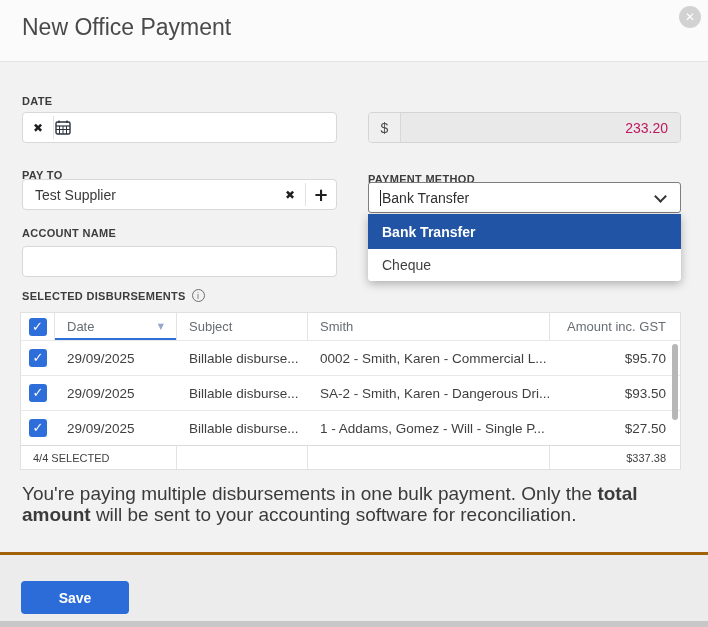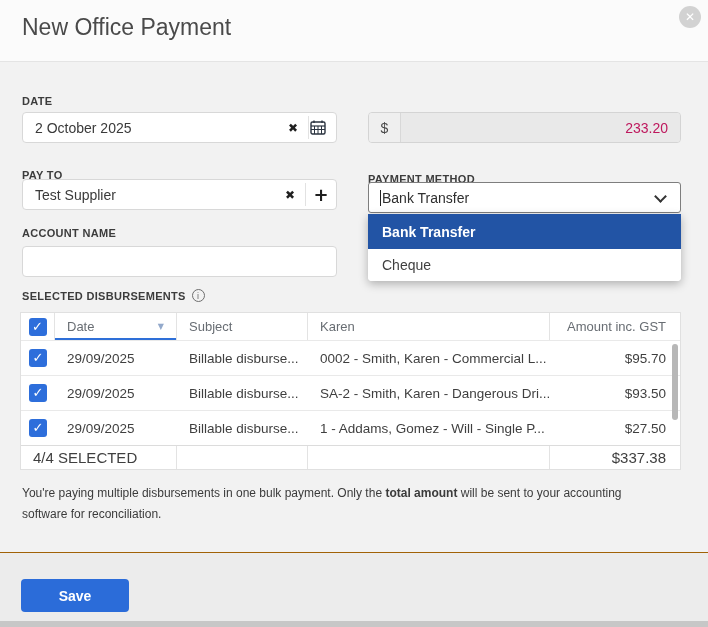--- a/index.html
+++ b/index.html
@@ -56,21 +56,21 @@
     font-size:9px; line-height:12px; text-align:center; font-weight:normal; font-style:normal; display:inline-block; }
 
   
   .disb-table { position:absolute; left:20px; top:312px; width:661px; background:#fff;
     border:1px solid #e0e0e0; font-size:13.5px; }
   .t-row { display:flex; align-items:stretch; }
   .t-head { height:27px; }
   .t-head .t-cell { border-right:1px solid #e3e3e3; font-size:13px; color:#686d73; display:flex; align-items:center; }
   .t-head .t-cell:last-child { border-right:none; }
   .t-body-row { height:35px; border-top:1px solid #e9e9e9; }
-  .t-foot { height:24px; border-top:1px solid #dcdcdc; font-size:15px; }
+  .t-foot { height:24px; border-top:1px solid #dcdcdc; font-size:11px; }
   .t-foot .t-cell { border-right:1px solid #e3e3e3; display:flex; align-items:center; }
   .t-foot .t-cell:last-child { border-right:none; }
   .t-cell { display:flex; align-items:center; padding:0 12px; overflow:hidden; white-space:nowrap; }
   .col-check { flex:0 0 34px; padding:0; justify-content:center; }
   .col-date  { flex:0 0 122px; }
   .col-subject { flex:0 0 131px; }
   .col-matter { flex:0 0 242px; }
   .col-amount { flex:1 1 auto; justify-content:flex-end; padding-right:14px; }
   .col-foot-sel { flex:0 0 156px; }
   .head-date { color:#3b7dd8; justify-content:space-between; position:relative;
@@ -79,27 +79,27 @@
   .head-amount { color:#8d95a6; justify-content:flex-end; padding-right:14px; }
 
   .checkbox { width:18px; height:18px; background:#2d6edb; border-radius:3px; color:#fff;
     font-family:"DejaVu Sans", sans-serif; font-size:13px; font-weight:bold; line-height:18px;
     text-align:center; cursor:pointer; }
 
   .scroll-thumb { position:absolute; right:2px; top:31px; width:6px; height:76px;
     background:#b7b7b7; border-radius:3px; }
 
   
-  .note { position:absolute; left:22px; top:483px; width:625px; font-size:12px; color:#3b3b3b;
+  .note { position:absolute; left:22px; top:483px; width:625px; font-size:19px; color:#3b3b3b;
     line-height:21px; }
   .note b { font-weight:bold; }
 
   
   .modal-footer { position:absolute; left:0; top:552px; width:708px; height:69px;
-    background:#ececec; border-top:1px solid #a16207; }
+    background:#ececec; border-top:3px solid #a16207; }
   .save-btn { position:absolute; left:21px; top:26px; width:108px; height:33px; background:#2b6cd9;
     border:none; border-radius:4px; color:#fff; font-size:14px; font-weight:bold;
     font-family:"Liberation Sans", sans-serif; cursor:pointer; }
   .bottom-strip { position:absolute; left:0; top:621px; width:708px; height:6px; background:#c7c7c7; }
 
   
   .cal-icon { width:17px; display:flex; align-items:center; justify-content:center; margin-right:10px;
     flex:0 0 auto; cursor:pointer; }
 </style>
 </head>
@@ -107,21 +107,20 @@
 
 <div class="modal">
 
   <div class="modal-header">
     <div class="modal-title">New Office Payment</div>
     <div class="close-btn">✕</div>
   </div>
 
   <div class="field-label" style="left:22px; top:95px;">DATE</div>
   <div class="input-box" style="left:22px; top:112px; width:315px;">
-    <input type="text" value="2 October 2025" style="">
     <span class="icon-btn">✖</span>
     <span class="v-divider"></span>
     <span class="cal-icon">
       <svg width="16" height="15" viewBox="0 0 16 15">
           <rect x="1" y="2" width="14" height="12" rx="1.5" fill="none" stroke="#2b3440" stroke-width="1.4"></rect>
           <line x1="1" y1="6" x2="15" y2="6" stroke="#2b3440" stroke-width="1.2"></line>
           <line x1="4.5" y1="6" x2="4.5" y2="14" stroke="#2b3440" stroke-width="1"></line>
           <line x1="8" y1="6" x2="8" y2="14" stroke="#2b3440" stroke-width="1"></line>
           <line x1="11.5" y1="6" x2="11.5" y2="14" stroke="#2b3440" stroke-width="1"></line>
           <line x1="1" y1="9.5" x2="15" y2="9.5" stroke="#2b3440" stroke-width="1"></line>
@@ -168,21 +167,21 @@
         <div class="checkbox">✓</div>
       </div>
       <div class="t-cell col-date head-date">
         <span>Date</span>
         <span class="sort-caret">▼</span>
       </div>
       <div class="t-cell col-subject">
         <span>Subject</span>
       </div>
       <div class="t-cell col-matter">
-        <span>Karen</span>
+        <span>Smith</span>
       </div>
       <div class="t-cell col-amount head-amount">
         <span>Amount inc. GST</span>
       </div>
     </div>
 
     <div class="t-row t-body-row">
       <div class="t-cell col-check">
         <div class="checkbox">✓</div>
       </div>

